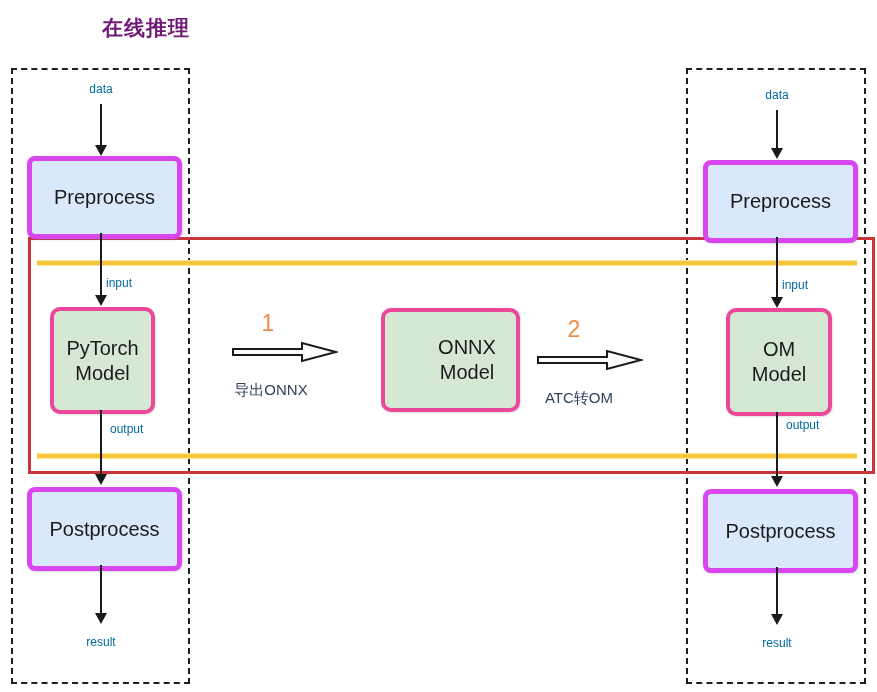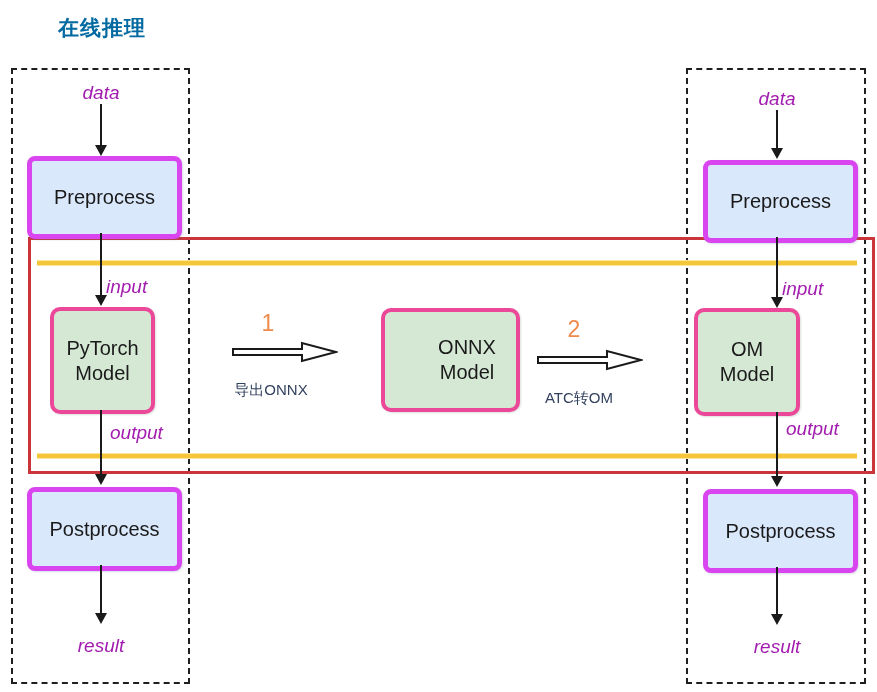--- a/index.html
+++ b/index.html
@@ -1,32 +1,32 @@
 <!DOCTYPE html>
 <html><head>
 <meta charset="utf-8">
 <style>
   html,body{margin:0;padding:0;background:#ffffff;}
   body{font-family:"Liberation Sans","DejaVu Sans",sans-serif;}
   #canvas{position:relative;width:877px;height:692px;background:#ffffff;overflow:hidden;}
 
-  .panel-title{position:absolute;font-size:21px;font-weight:bold;color:#0369a1;letter-spacing:1px;}
+  .panel-title{position:absolute;font-size:21px;font-weight:bold;color:#701a75;letter-spacing:1px;margin-left:44px;}
   .dashed-panel{position:absolute;border:2px dashed #1f1f1f;background:transparent;}
 
   .highlight-box{position:absolute;border:3px solid #c9353b;background:transparent;}
   .yellow-line{position:absolute;height:4px;background:#f5c63a;box-shadow:0 -1px 0 #fbe69a,0 1px 0 #fbe69a;}
 
   .node{position:absolute;display:flex;align-items:center;justify-content:center;
         text-align:center;font-size:20px;color:#1a1a1a;line-height:1.25;}
   .node.blue{background:#dae8fc;border:5px solid #d946ef;border-radius:8px;
         box-shadow:1px 1px 2px rgba(100,120,150,.25);}
   .node.green{background:#d5e8d4;border:4px solid #ec4899;border-radius:10px;
         box-shadow:1px 1px 2px rgba(110,140,110,.25);}
 
-  .flow-label{position:absolute;font-size:19px;color:#a21caf;white-space:nowrap;font-style:italic;}
+  .flow-label{position:absolute;font-size:12px;color:#0369a1;white-space:nowrap;}
   .flow-label.center{transform:translateX(-50%);}
 
   .varrow{position:absolute;width:2px;background:#1a1a1a;}
   .varrow::after{content:"";position:absolute;left:50%;transform:translateX(-50%);
         bottom:-11px;border:solid transparent;border-width:11px 6px 0 6px;border-top-color:#1a1a1a;}
 
   .harrow{position:absolute;}
   .step-number{position:absolute;font-size:23px;color:#ee8a4a;transform:translateX(-50%);}
   .step-label{position:absolute;font-size:15px;color:#32415e;transform:translateX(-50%);white-space:nowrap;}
 </style>
@@ -93,21 +93,21 @@
   <div class="flow-label center" style="left:777px;top:88px;">data</div>
   <div class="varrow" style="left:776px;top:110px;height:38px;"></div>
 
   <div class="node blue" style="left:703px;top:160px;width:145px;height:73px;">
     <span>Preprocess</span>
   </div>
 
   <div class="varrow" style="left:776px;top:237px;height:60px;"></div>
   <div class="flow-label" style="left:782px;top:278px;">input</div>
 
-  <div class="node green" style="left:694px;top:308px;width:98px;height:100px;">
+  <div class="node green" style="left:726px;top:308px;width:98px;height:100px;">
     <span>
       <span>OM</span><br>
       <span>Model</span>
     </span>
   </div>
 
   <div class="varrow" style="left:776px;top:412px;height:64px;"></div>
   <div class="flow-label" style="left:786px;top:418px;">output</div>
 
   <div class="node blue" style="left:703px;top:489px;width:145px;height:74px;">

